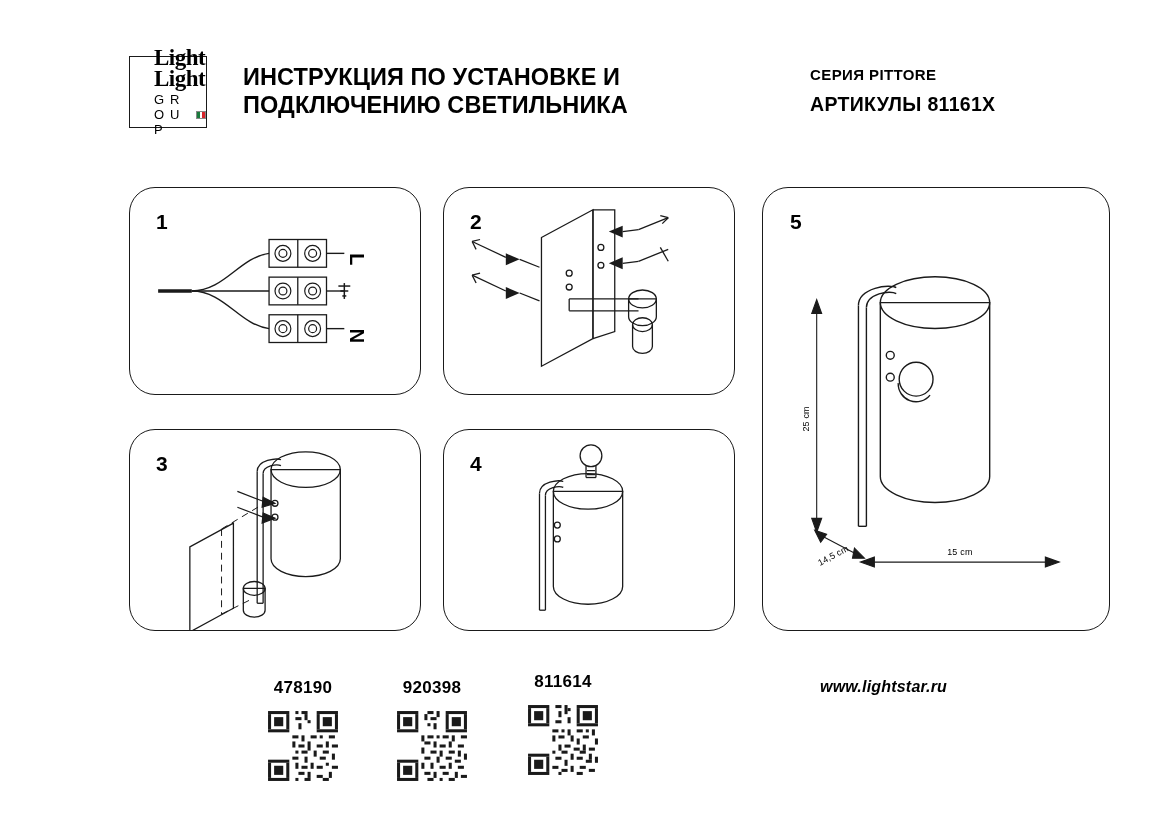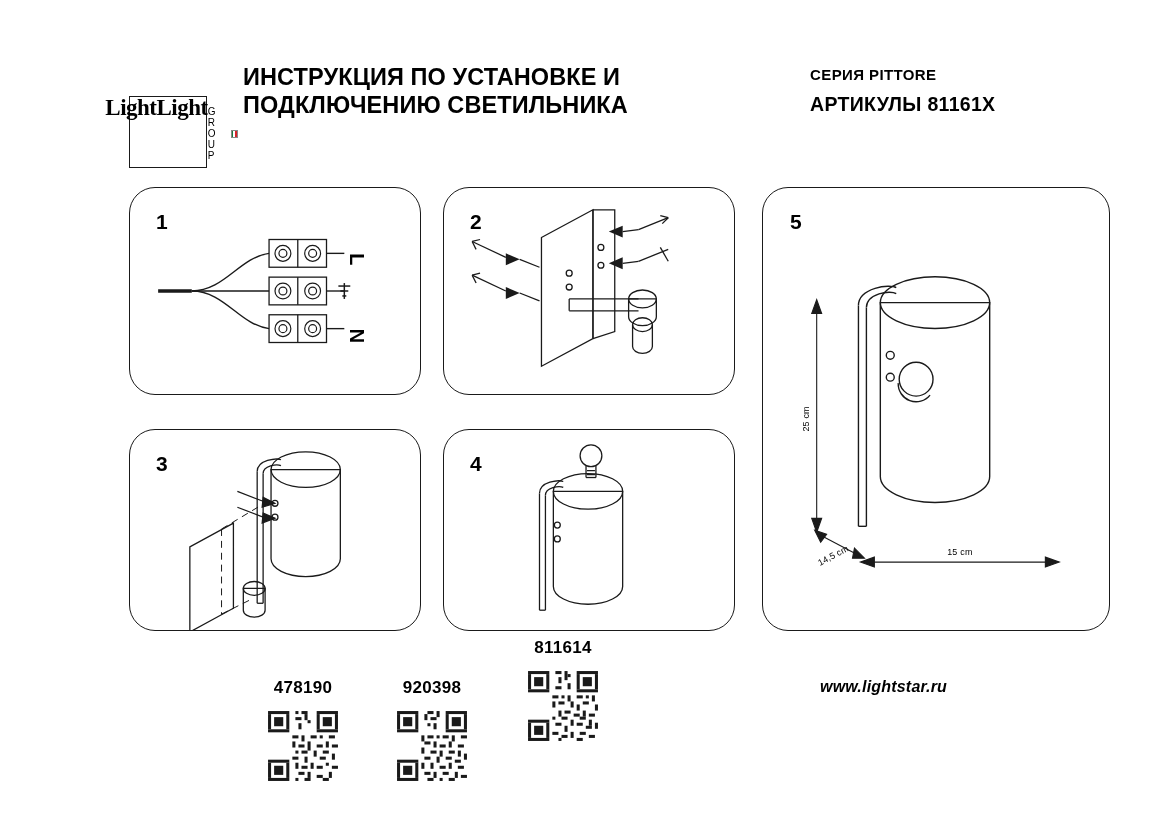--- a/index.html
+++ b/index.html
@@ -22,39 +22,39 @@
   
   .logo-box {
     position: absolute;
     left: 129px;
     top: 56px;
     width: 78px;
     height: 72px;
     border: 1.5px solid #1a1a1a;
     box-sizing: border-box;
     display: flex;
+    flex-direction: column;
     justify-content: center;
-    padding-left: 7px;
-    margin-top: 40px;
+    padding-left: 24px;
   }
   .logo-line1, .logo-line2 {
     font-family: "Liberation Serif", serif;
     font-weight: bold;
     font-size: 23px;
     line-height: 21px;
     letter-spacing: -0.5px;
   }
   .logo-group-row {
     display: flex;
     align-items: center;
     margin-top: 3px;
   }
   .logo-group {
     font-family: "Liberation Sans", sans-serif;
-    font-size: 10px;
+    font-size: 13px;
     letter-spacing: 1.2px;
   }
   .logo-flag {
     display: flex;
     width: 15px;
     height: 6px;
     margin-left: 4px;
     border: 0.5px solid #888;
   }
   .logo-flag i { flex: 1 1 auto; display: block; }
@@ -120,21 +120,21 @@
   
   .code-group { position: absolute; text-align: center; }
   .code-label {
     font-size: 17px;
     font-weight: bold;
     letter-spacing: 0.3px;
     margin-bottom: 10px;
   }
   #code0 { left: 248px; top: 678px; width: 110px; }
   #code1 { left: 377px; top: 678px; width: 110px; }
-  #code2 { left: 508px; top: 638px; width: 110px; }
+  #code2 { left: 508px; top: 672px; width: 110px; }
 
   .qr {
     width: 76px;
     height: 76px;
     margin: 0 auto;
     display: block;
     image-rendering: pixelated;
   }
 
   .website {

